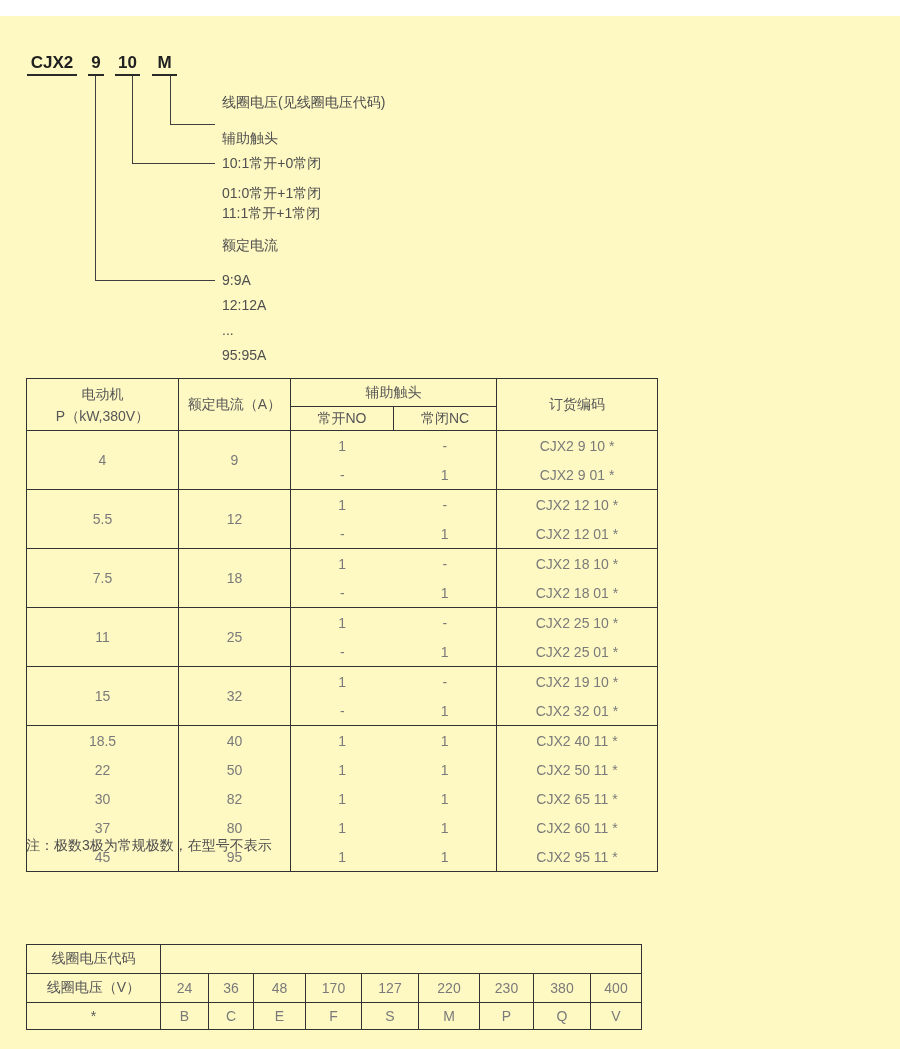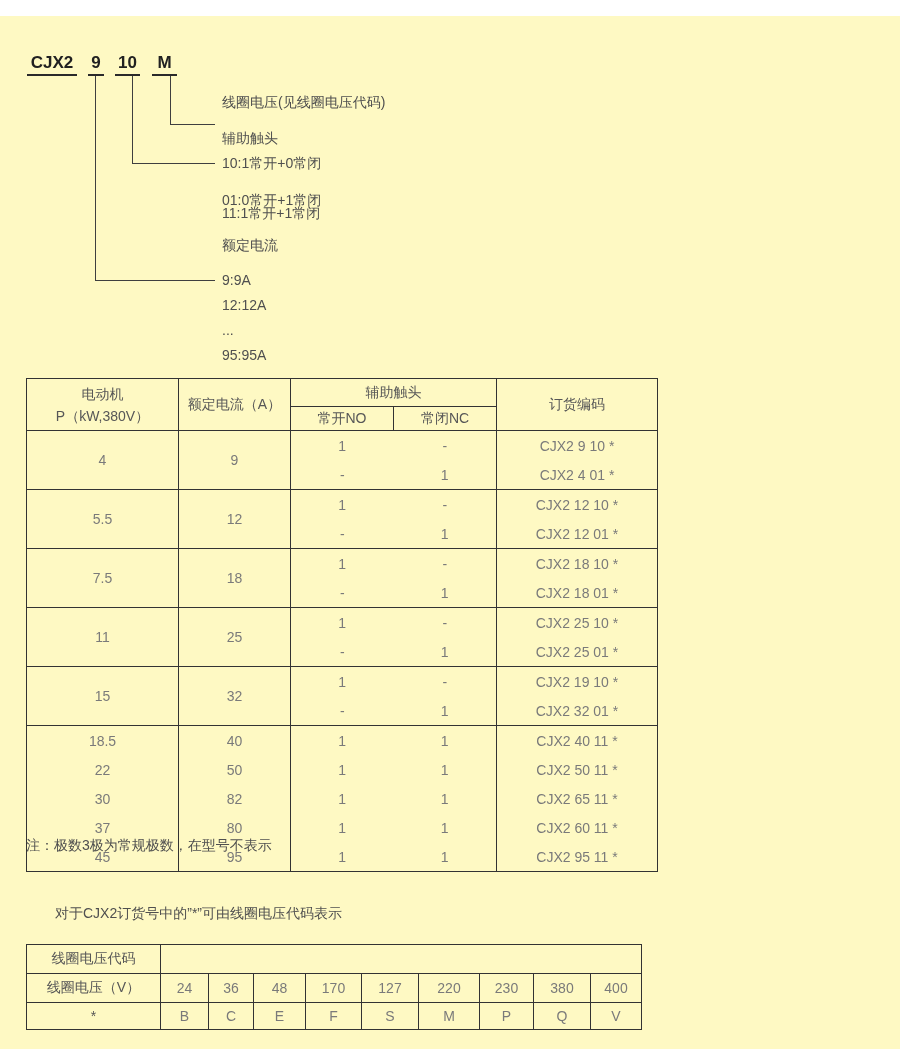--- a/index.html
+++ b/index.html
@@ -67,21 +67,21 @@
   <div class="cline" style="left:170px;top:60px;width:1px;height:48px;"></div>
   <div class="cline" style="left:170px;top:108px;width:45px;height:1px;"></div>
   <div class="cline" style="left:132px;top:60px;width:1px;height:87px;"></div>
   <div class="cline" style="left:132px;top:147px;width:83px;height:1px;"></div>
   <div class="cline" style="left:95px;top:60px;width:1px;height:204px;"></div>
   <div class="cline" style="left:95px;top:264px;width:120px;height:1px;"></div>
 
   <div class="diag-label" style="top:78px;">线圈电压(见线圈电压代码)</div>
   <div class="diag-label" style="top:114px;">辅助触头</div>
   <div class="diag-label" style="top:139px;">10:1常开+0常闭</div>
-  <div class="diag-label" style="top:176px;">01:0常开+1常闭</div>
+  <div class="diag-label" style="top:169px;">01:0常开+1常闭</div>
   <div class="diag-label" style="top:189px;">11:1常开+1常闭</div>
   <div class="diag-label" style="top:221px;">额定电流</div>
   <div class="diag-label" style="top:256px;">9:9A</div>
   <div class="diag-label" style="top:281px;">12:12A</div>
   <div class="diag-label" style="top:306px;">...</div>
   <div class="diag-label" style="top:331px;">95:95A</div>
 
   <table class="main">
     <colgroup>
         <col style="width:152px">
@@ -113,21 +113,21 @@
               <span>1</span>
               <span>-</span>
             </div>
         <div class="aux-line">
               <span>-</span>
               <span>1</span>
             </div>
       </td>
       <td class="stack">
         <div class="ln">CJX2 9 10 *</div>
-        <div class="ln">CJX2 4 01 *</div>
+        <div class="ln">CJX2 9 01 *</div>
       </td>
     </tr>
 
     <tr>
       <td class="stack">5.5</td>
       <td class="stack">12</td>
       <td colspan="2" class="stack">
         <div class="aux-line">
               <span>1</span>
               <span>-</span>
@@ -242,21 +242,20 @@
         <div class="ln">CJX2 50 11 *</div>
         <div class="ln">CJX2 65 11 *</div>
         <div class="ln">CJX2 60 11 *</div>
         <div class="ln">CJX2 95 11 *</div>
       </td>
     </tr>
   </tbody>
     </table>
 
   <div class="note note1">注：极数3极为常规极数，在型号不表示</div>
-  <div class="note note2">对于CJX2订货号中的”*”可由线圈电压代码表示</div>
 
   <table class="volt">
     <colgroup>
       <col style="width:134px">
         <col style="width:48px">
         <col style="width:45px">
         <col style="width:52px">
         <col style="width:56px">
       <col style="width:57px">
         <col style="width:61px">

